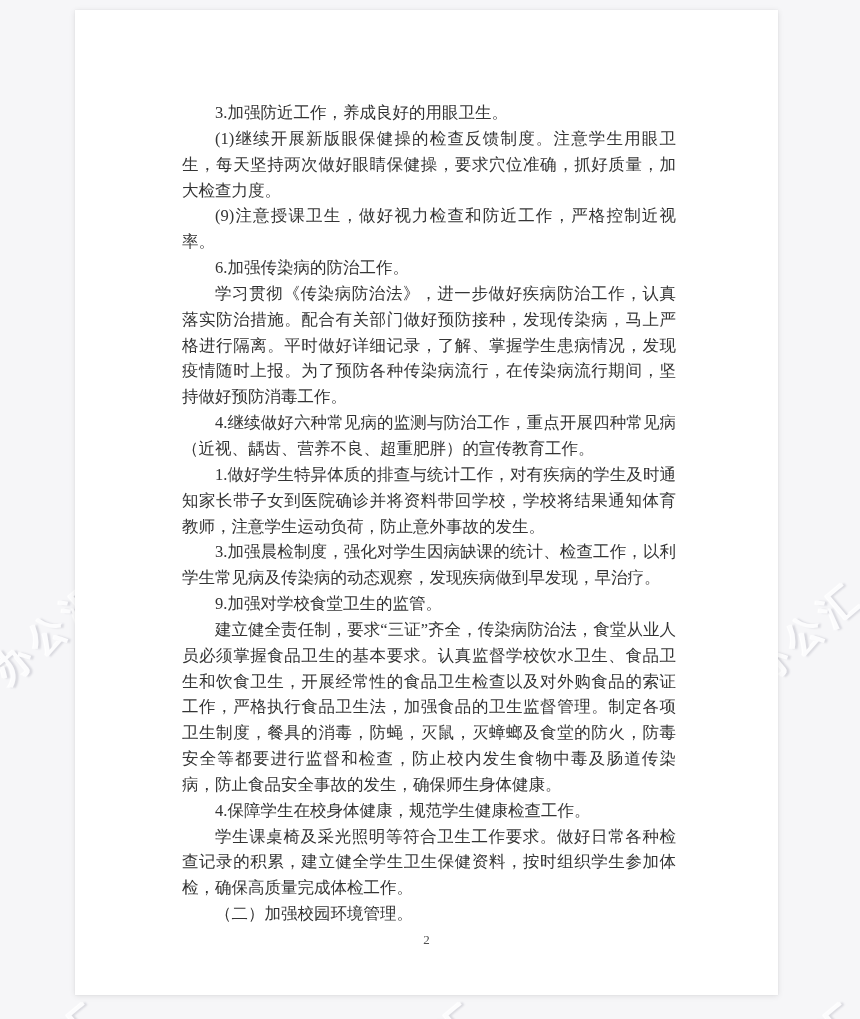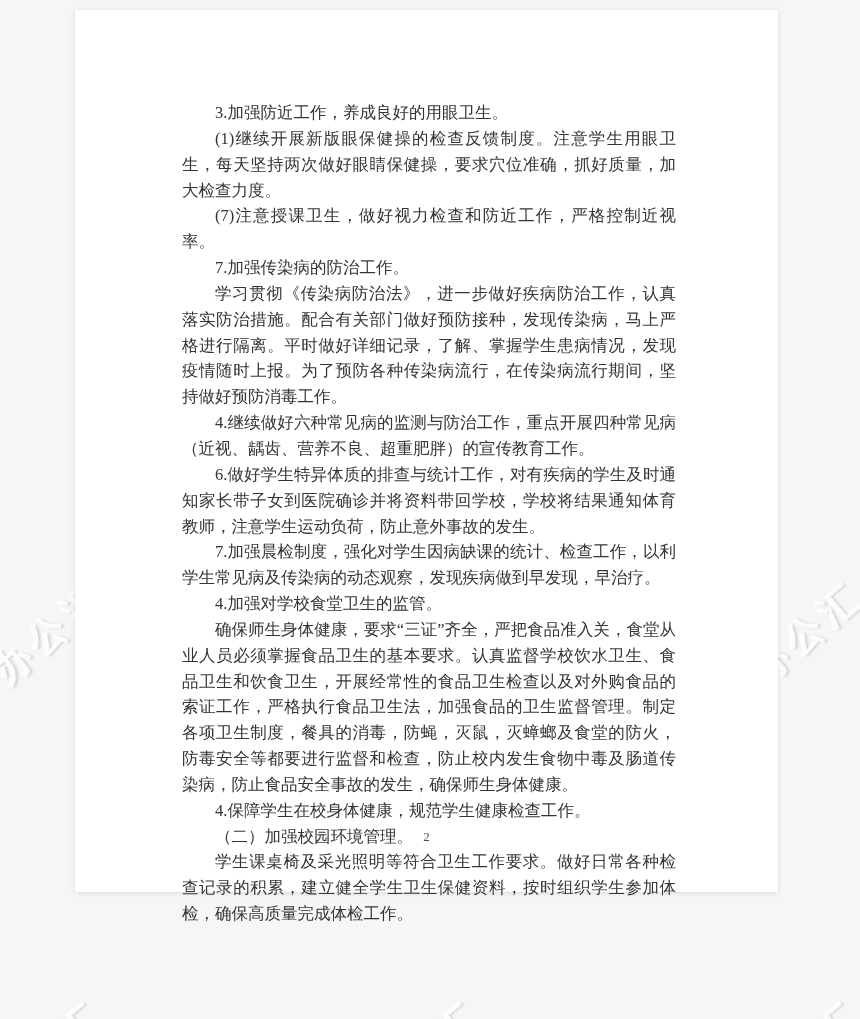--- a/index.html
+++ b/index.html
@@ -42,21 +42,21 @@
   .wm-right  { left: 807px; top: 633px; }
   .wm-bottom-1 { left: 48px;  top: 1052px; }
   .wm-bottom-2 { left: 425px; top: 1052px; }
   .wm-bottom-3 { left: 805px; top: 1052px; }
   
   .page {
     position: absolute;
     left: 75px;
     top: 10px;
     width: 703px;
-    height: 882px;
+    height: 985px;
     background: #ffffff;
     box-shadow: 0 1px 6px rgba(0, 0, 0, 0.10), 0 0 1px rgba(0,0,0,0.08);
     z-index: 2;
   }
   .content {
     position: absolute;
     left: 107px;
     top: 90px;
     width: 494px;
     font-size: 16.5px;
@@ -89,28 +89,28 @@
     <span class="wm wm-right">办公汇</span>
     <span class="wm wm-bottom-1">办公汇</span>
     <span class="wm wm-bottom-2">办公汇</span>
     <span class="wm wm-bottom-3">办公汇</span>
   </div>
 
   <div class="page">
     <div class="content">
         <p class="para">3.加强防近工作，养成良好的用眼卫生。</p>
         <p class="para">(1)继续开展新版眼保健操的检查反馈制度。注意学生用眼卫生，每天坚持两次做好眼睛保健操，要求穴位准确，抓好质量，加大检查力度。</p>
-        <p class="para">(7)注意授课卫生，做好视力检查和防近工作，严格控制近视率。</p>
-        <p class="para">7.加强传染病的防治工作。</p>
+        <p class="para">(9)注意授课卫生，做好视力检查和防近工作，严格控制近视率。</p>
+        <p class="para">6.加强传染病的防治工作。</p>
         <p class="para">学习贯彻《传染病防治法》，进一步做好疾病防治工作，认真落实防治措施。配合有关部门做好预防接种，发现传染病，马上严格进行隔离。平时做好详细记录，了解、掌握学生患病情况，发现疫情随时上报。为了预防各种传染病流行，在传染病流行期间，坚持做好预防消毒工作。</p>
         <p class="para">4.继续做好六种常见病的监测与防治工作，重点开展四种常见病（近视、龋齿、营养不良、超重肥胖）的宣传教育工作。</p>
-        <p class="para">6.做好学生特异体质的排查与统计工作，对有疾病的学生及时通知家长带子女到医院确诊并将资料带回学校，学校将结果通知体育教师，注意学生运动负荷，防止意外事故的发生。</p>
-        <p class="para">7.加强晨检制度，强化对学生因病缺课的统计、检查工作，以利学生常见病及传染病的动态观察，发现疾病做到早发现，早治疗。</p>
-        <p class="para">4.加强对学校食堂卫生的监管。</p>
-        <p class="para">确保师生身体健康，要求“三证”齐全，严把食品准入关，食堂从业人员必须掌握食品卫生的基本要求。认真监督学校饮水卫生、食品卫生和饮食卫生，开展经常性的食品卫生检查以及对外购食品的索证工作，严格执行食品卫生法，加强食品的卫生监督管理。制定各项卫生制度，餐具的消毒，防蝇，灭鼠，灭蟑螂及食堂的防火，防毒安全等都要进行监督和检查，防止校内发生食物中毒及肠道传染病，防止食品安全事故的发生，确保师生身体健康。</p>
+        <p class="para">1.做好学生特异体质的排查与统计工作，对有疾病的学生及时通知家长带子女到医院确诊并将资料带回学校，学校将结果通知体育教师，注意学生运动负荷，防止意外事故的发生。</p>
+        <p class="para">3.加强晨检制度，强化对学生因病缺课的统计、检查工作，以利学生常见病及传染病的动态观察，发现疾病做到早发现，早治疗。</p>
+        <p class="para">9.加强对学校食堂卫生的监管。</p>
+        <p class="para">建立健全责任制，要求“三证”齐全，传染病防治法，食堂从业人员必须掌握食品卫生的基本要求。认真监督学校饮水卫生、食品卫生和饮食卫生，开展经常性的食品卫生检查以及对外购食品的索证工作，严格执行食品卫生法，加强食品的卫生监督管理。制定各项卫生制度，餐具的消毒，防蝇，灭鼠，灭蟑螂及食堂的防火，防毒安全等都要进行监督和检查，防止校内发生食物中毒及肠道传染病，防止食品安全事故的发生，确保师生身体健康。</p>
         <p class="para">4.保障学生在校身体健康，规范学生健康检查工作。</p>
+        <p class="para">学生课桌椅及采光照明等符合卫生工作要求。做好日常各种检查记录的积累，建立健全学生卫生保健资料，按时组织学生参加体检，确保高质量完成体检工作。</p>
         <p class="para">（二）加强校园环境管理。</p>
-        <p class="para">学生课桌椅及采光照明等符合卫生工作要求。做好日常各种检查记录的积累，建立健全学生卫生保健资料，按时组织学生参加体检，确保高质量完成体检工作。</p>
       </div>
     <div class="page-number">2</div>
   </div>
 
 </div>
 
 </body></html>

